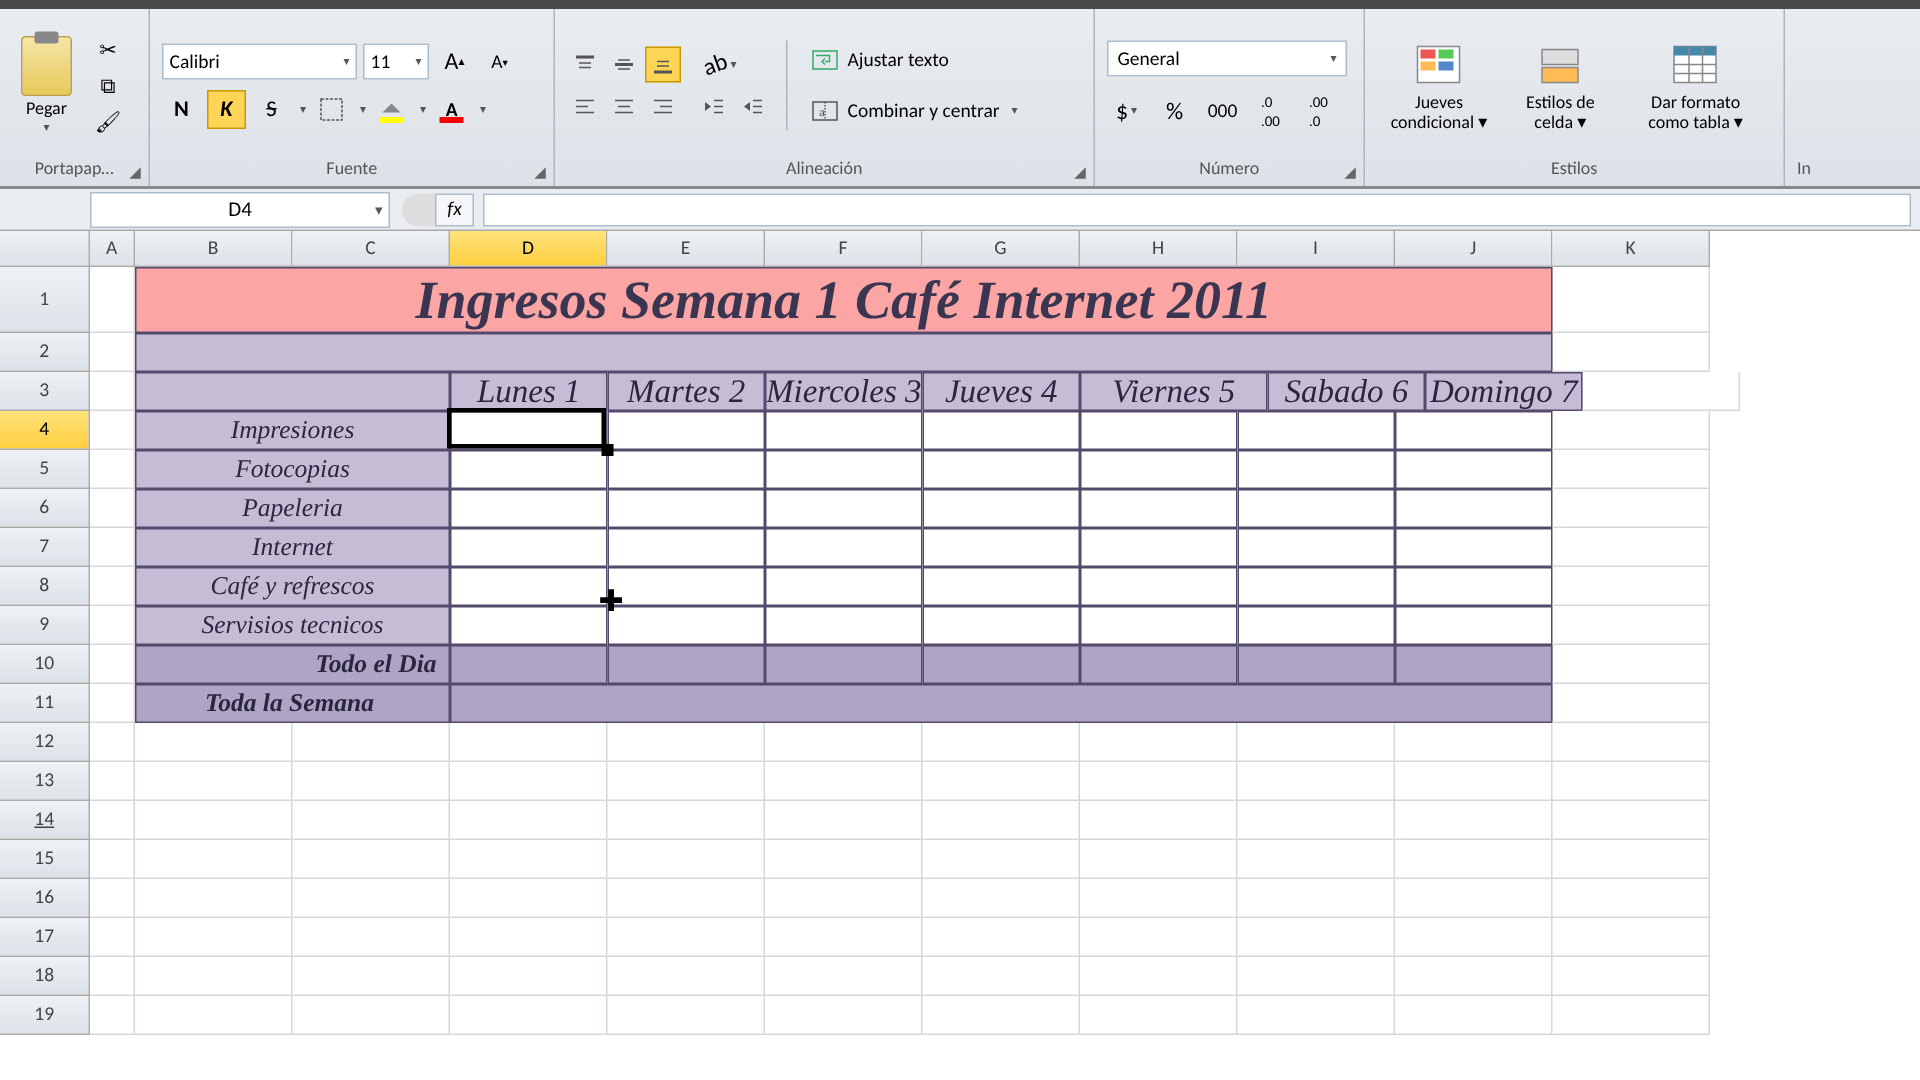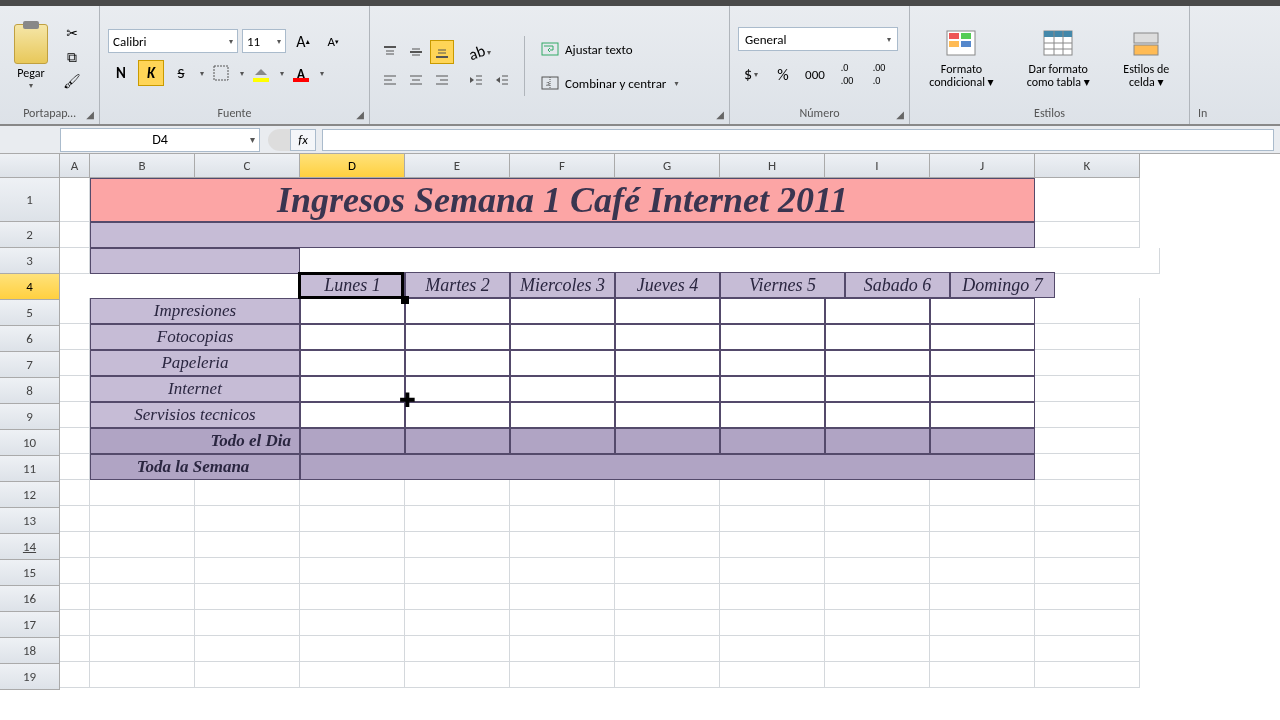--- a/index.html
+++ b/index.html
@@ -66,21 +66,21 @@
 .row-headers { position: absolute; left: 0; top: 24px; width: 60px; }
 .row-h { background: linear-gradient(#eef1f5, #dde2e8); border-right: 1px solid #aaa; border-bottom: 1px solid #aaa; display: flex; align-items: center; justify-content: center; font-size: 13px; color: #444; }
 .row-h.selected { background: linear-gradient(#ffe27a, #ffd040); color: #000; }
 .cells { position: absolute; left: 60px; top: 24px; }
 .cell-row { display: flex; }
 .cell { border-right: 1px solid #d4d8dc; border-bottom: 1px solid #d4d8dc; font-size: 13px; display: flex; align-items: center; padding: 0 4px; overflow: hidden; white-space: nowrap; }
 
 
 .title-cell { background: #fca5a5; color: #3a3550; font-family: Georgia, serif; font-style: italic; font-weight: bold; font-size: 36px; justify-content: center; border: 1px solid #544a6b; }
 .purple-light { background: #c6bcd6; border: 1px solid #544a6b; }
-.header-day { background: #c6bcd6; border: 1px solid #544a6b; font-family: Georgia, serif; font-style: italic; font-size: 18px; justify-content: center; color: #2a2640; margin-top: 24px; }
+.header-day { background: #c6bcd6; border: 1px solid #544a6b; font-family: Georgia, serif; font-style: italic; font-size: 22px; justify-content: center; color: #2a2640; }
 .row-label { background: #c6bcd6; border: 1px solid #544a6b; font-family: Georgia, serif; font-style: italic; font-size: 17px; justify-content: center; color: #2a2640; }
 .data-cell { background: #fff; border: 1px solid #544a6b; }
 .summary-label { background: #b0a4c4; border: 1px solid #544a6b; font-family: Georgia, serif; font-style: italic; font-weight: bold; font-size: 17px; justify-content: flex-end; color: #2a2640; padding-right: 8px; }
 .summary-cell { background: #b0a4c4; border: 1px solid #544a6b; }
 
 .active-cell-border { position: absolute; border: 3px solid #000; pointer-events: none; }
 .fill-handle { position: absolute; width: 8px; height: 8px; background: #000; }
 
 .cursor-plus { position: absolute; font-size: 20px; color: #000; pointer-events: none; }
 
@@ -240,20 +240,21 @@
           <svg width="18" height="18">
               <rect x="1" y="3" width="16" height="12" fill="none" stroke="#555"></rect>
               <line x1="9" y1="3" x2="9" y2="15" stroke="#555" stroke-dasharray="1,1"></line>
               <text x="5" y="12" font-size="8" fill="#555">a</text>
             </svg>
           <span>Combinar y centrar</span>
           <span class="dropdown-arrow">▾</span>
         </div>
       </div>
     </div>
+    <div class="group-label">Alineación</div>
     <div class="dialog-launcher">◢</div>
   </div>
 
   <div class="ribbon-group" style="width:180px">
     <div class="group-content" style="flex-direction:column;align-items:flex-start;justify-content:center">
       <div class="num-format">
         <span>General</span>
           <span class="dropdown-arrow">▾</span>
       </div>
       <div class="num-row">
@@ -271,42 +272,42 @@
   <div class="ribbon-group" style="width:280px">
     <div class="group-content" style="justify-content:space-around">
       <div class="style-btn">
         <svg class="style-icon" width="36" height="36">
             <rect x="4" y="6" width="28" height="24" fill="#fff" stroke="#888"></rect>
             <rect x="6" y="8" width="10" height="6" fill="#e55"></rect>
             <rect x="18" y="8" width="10" height="6" fill="#5c5"></rect>
             <rect x="6" y="16" width="10" height="6" fill="#fb5"></rect>
             <rect x="18" y="16" width="10" height="6" fill="#58c"></rect>
           </svg>
-        <div class="style-label"><span>Formato
+        <div class="style-label"><span>Jueves
 condicional</span> ▾</div>
+      </div>
+      <div class="style-btn">
+        <svg class="style-icon" width="36" height="36">
+            <rect x="6" y="8" width="24" height="10" fill="#ddd" stroke="#888"></rect>
+            <rect x="6" y="20" width="24" height="10" fill="#fb5" stroke="#888"></rect>
+          </svg>
+        <div class="style-label"><span>Estilos de
+celda</span> ▾</div>
       </div>
       <div class="style-btn">
         <svg class="style-icon" width="36" height="36">
             <rect x="4" y="6" width="28" height="24" fill="#fff" stroke="#888"></rect>
             <rect x="4" y="6" width="28" height="6" fill="#48a"></rect>
             <line x1="4" y1="18" x2="32" y2="18" stroke="#888"></line>
             <line x1="4" y1="24" x2="32" y2="24" stroke="#888"></line>
             <line x1="14" y1="6" x2="14" y2="30" stroke="#888"></line>
             <line x1="23" y1="6" x2="23" y2="30" stroke="#888"></line>
           </svg>
         <div class="style-label"><span>Dar formato
 como tabla</span> ▾</div>
-      </div>
-      <div class="style-btn">
-        <svg class="style-icon" width="36" height="36">
-            <rect x="6" y="8" width="24" height="10" fill="#ddd" stroke="#888"></rect>
-            <rect x="6" y="20" width="24" height="10" fill="#fb5" stroke="#888"></rect>
-          </svg>
-        <div class="style-label"><span>Estilos de
-celda</span> ▾</div>
       </div>
     </div>
     <div class="group-label">Estilos</div>
   </div>
 
   <div class="ribbon-group" style="width:20px;border-right:none">
     <div class="group-content"></div>
     <div class="group-label">In</div>
   </div>
 </div>
@@ -425,20 +426,32 @@
         <div class="cell data-cell" style="width: 105px; height: 26px;"></div>
         <div class="cell data-cell" style="width: 105px; height: 26px;"></div>
         <div class="cell data-cell" style="width: 105px; height: 26px;"></div>
         <div class="cell data-cell" style="width: 105px; height: 26px;"></div>
         <div class="cell data-cell" style="width: 105px; height: 26px;"></div>
         <div class="cell data-cell" style="width: 105px; height: 26px;"></div>
         <div class="cell" style="width: 105px; height: 26px;"></div>
       </div>
       <div class="cell-row">
         <div class="cell" style="width: 30px; height: 26px;"></div>
+        <div class="cell row-label" style="width: 210px; height: 26px;">Café y refrescos</div>
+        <div class="cell data-cell" style="width: 105px; height: 26px;"></div>
+        <div class="cell data-cell" style="width: 105px; height: 26px;"></div>
+        <div class="cell data-cell" style="width: 105px; height: 26px;"></div>
+        <div class="cell data-cell" style="width: 105px; height: 26px;"></div>
+        <div class="cell data-cell" style="width: 105px; height: 26px;"></div>
+        <div class="cell data-cell" style="width: 105px; height: 26px;"></div>
+        <div class="cell data-cell" style="width: 105px; height: 26px;"></div>
+        <div class="cell" style="width: 105px; height: 26px;"></div>
+      </div>
+      <div class="cell-row">
+        <div class="cell" style="width: 30px; height: 26px;"></div>
         <div class="cell row-label" style="width: 210px; height: 26px;">Servisios tecnicos</div>
         <div class="cell data-cell" style="width: 105px; height: 26px;"></div>
         <div class="cell data-cell" style="width: 105px; height: 26px;"></div>
         <div class="cell data-cell" style="width: 105px; height: 26px;"></div>
         <div class="cell data-cell" style="width: 105px; height: 26px;"></div>
         <div class="cell data-cell" style="width: 105px; height: 26px;"></div>
         <div class="cell data-cell" style="width: 105px; height: 26px;"></div>
         <div class="cell data-cell" style="width: 105px; height: 26px;"></div>
         <div class="cell" style="width: 105px; height: 26px;"></div>
       </div>

